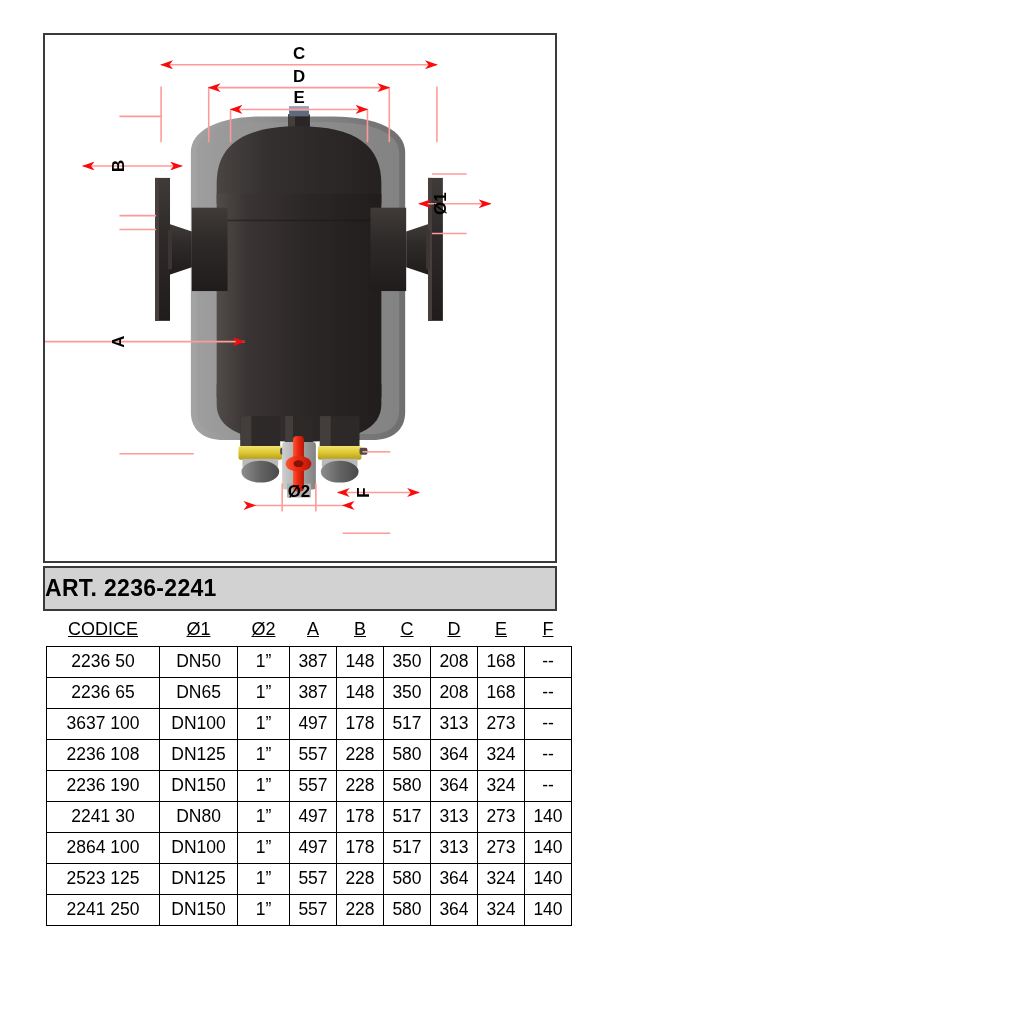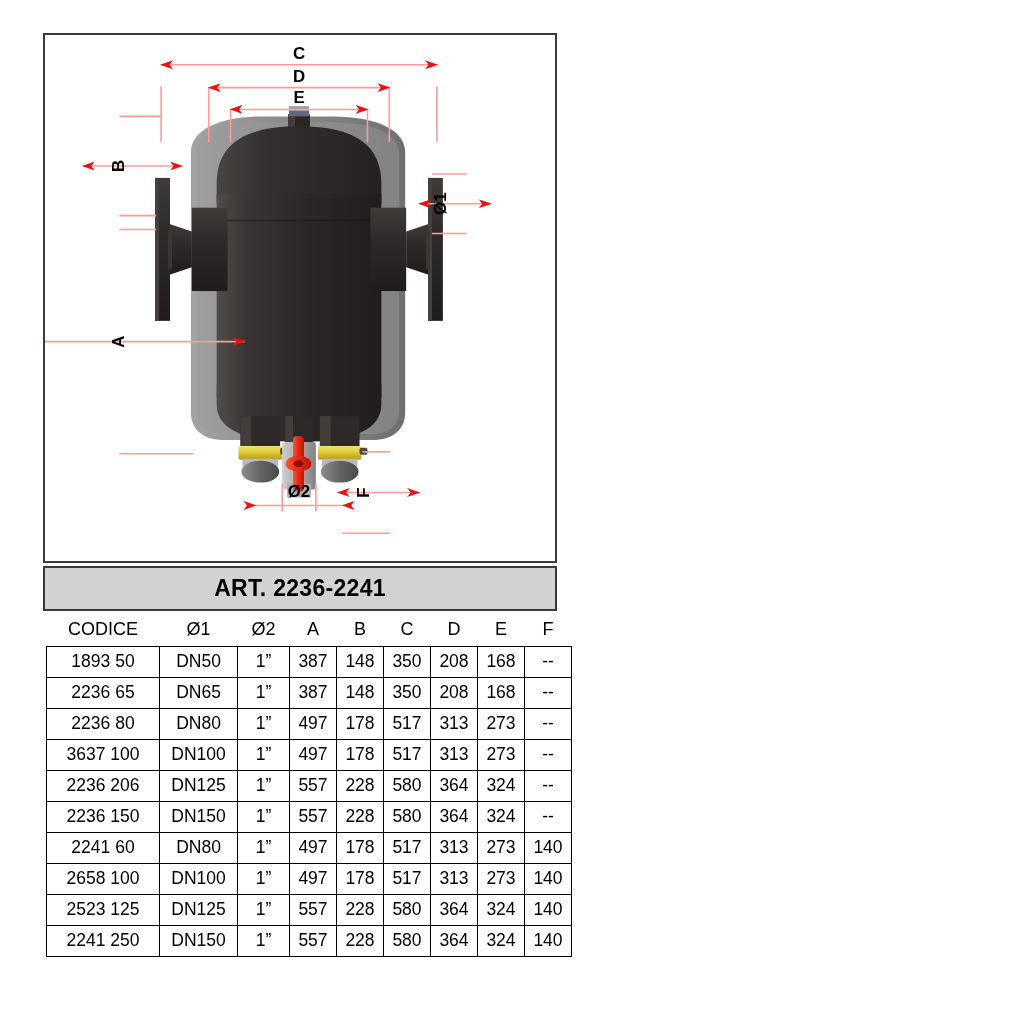--- a/index.html
+++ b/index.html
@@ -40,21 +40,21 @@
     position: absolute;
     left: 43px;
     top: 566px;
     width: 514px;
     height: 45px;
     box-sizing: border-box;
     border: 2px solid #3a3a3a;
     background: #d2d2d2;
     display: flex;
     align-items: center;
-    justify-content: center;
+    justify-content: flex-start;
   }
   #art-banner .art-text {
     font-size: 23px;
     font-weight: bold;
     color: #000000;
     letter-spacing: 0.3px;
   }
 
   
   #spec-table-wrap {
@@ -75,20 +75,21 @@
     color: #000000;
     height: 30px;
     padding: 0;
     font-weight: normal;
   }
   table.spec thead th {
     border: none;
     height: 33px;
     font-size: 18px;
     vertical-align: middle;
+    text-decoration: underline;
   }
   table.spec tbody td {
     border: 1.6px solid #000000;
     vertical-align: middle;
     line-height: 1;
   }
   
   col.c-codice { width: 113px; }
   col.c-d1     { width: 78px; }
   col.c-d2     { width: 52px; }
@@ -318,21 +319,21 @@
           <th>A</th>
           <th>B</th>
           <th>C</th>
           <th>D</th>
           <th>E</th>
           <th>F</th>
         </tr>
     </thead>
     <tbody id="tbody-rows">
         <tr>
-          <td>1893 50</td>
+          <td>2236 50</td>
           <td>DN50</td>
           <td>1”</td>
           <td>387</td>
           <td>148</td>
           <td>350</td>
           <td>208</td>
           <td>168</td>
           <td>--</td>
         </tr>
         <tr>
@@ -340,76 +341,65 @@
           <td>DN65</td>
           <td>1”</td>
           <td>387</td>
           <td>148</td>
           <td>350</td>
           <td>208</td>
           <td>168</td>
           <td>--</td>
         </tr>
         <tr>
-          <td>2236 80</td>
-          <td>DN80</td>
+          <td>3637 100</td>
+          <td>DN100</td>
           <td>1”</td>
           <td>497</td>
           <td>178</td>
           <td>517</td>
           <td>313</td>
           <td>273</td>
           <td>--</td>
         </tr>
         <tr>
-          <td>3637 100</td>
-          <td>DN100</td>
-          <td>1”</td>
-          <td>497</td>
-          <td>178</td>
-          <td>517</td>
-          <td>313</td>
-          <td>273</td>
-          <td>--</td>
-        </tr>
-        <tr>
-          <td>2236 206</td>
+          <td>2236 108</td>
           <td>DN125</td>
           <td>1”</td>
           <td>557</td>
           <td>228</td>
           <td>580</td>
           <td>364</td>
           <td>324</td>
           <td>--</td>
         </tr>
         <tr>
-          <td>2236 150</td>
+          <td>2236 190</td>
           <td>DN150</td>
           <td>1”</td>
           <td>557</td>
           <td>228</td>
           <td>580</td>
           <td>364</td>
           <td>324</td>
           <td>--</td>
         </tr>
         <tr>
-          <td>2241 60</td>
+          <td>2241 30</td>
           <td>DN80</td>
           <td>1”</td>
           <td>497</td>
           <td>178</td>
           <td>517</td>
           <td>313</td>
           <td>273</td>
           <td>140</td>
         </tr>
         <tr>
-          <td>2658 100</td>
+          <td>2864 100</td>
           <td>DN100</td>
           <td>1”</td>
           <td>497</td>
           <td>178</td>
           <td>517</td>
           <td>313</td>
           <td>273</td>
           <td>140</td>
         </tr>
         <tr>

